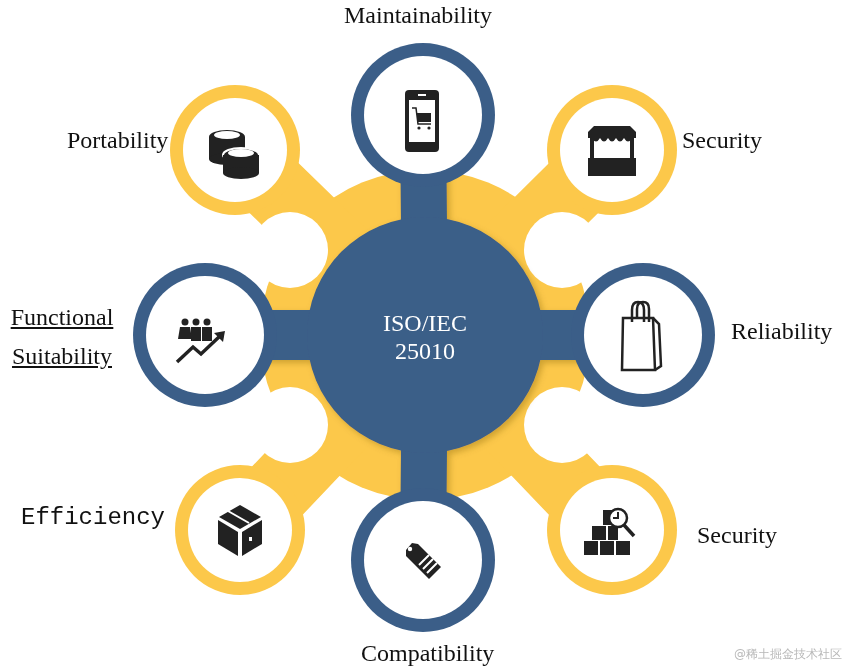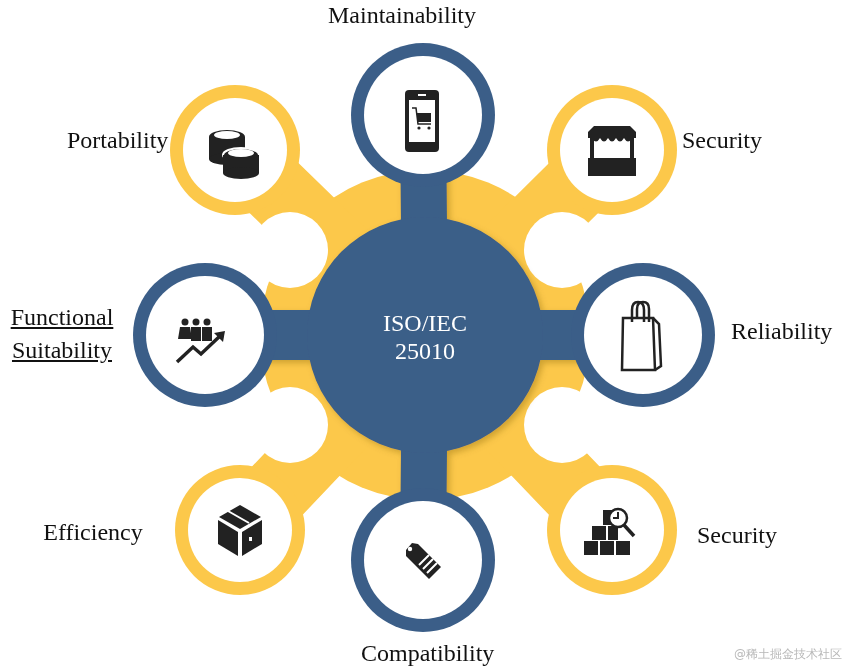--- a/index.html
+++ b/index.html
@@ -154,27 +154,27 @@
       <rect x="616" y="541" width="14" height="14"></rect>
     <rect x="592" y="526" width="14" height="14"></rect>
       <rect x="608" y="526" width="10" height="14"></rect>
     <rect x="603" y="510" width="12" height="15"></rect>
     <circle cx="618" cy="518" r="9" fill="#fff" stroke="#222" stroke-width="2.5"></circle>
     <path d="M624 525 L634 536" stroke="#222" stroke-width="3.5"></path>
     <path d="M613 518 L618 518 L618 512" stroke="#222" stroke-width="2" fill="none"></path>
   </g>
 </svg>
 
-<div class="label" style="left:328px; top:0px;">Maintainability</div>
+<div class="label" style="left:344px; top:0px;">Maintainability</div>
 <div class="label right" style="left:682px; top:125px;">Security</div>
 <div class="label right" style="left:731px; top:316px;">Reliability</div>
 <div class="label right" style="left:697px; top:520px;">Security</div>
 <div class="label" style="left:361px; top:638px;">Compatibility</div>
 <div class="label" style="left:18px; top:499px; width:150px;">
-  <div style="margin-top:18px;">Efficiency</div>
+  <div style="margin-top:3px;font-family:Liberation Mono, monospace;">Efficiency</div>
 </div>
 <div class="label" style="left:0px; top:302px; width:124px;text-decoration:underline;">
   <div>Functional</div>
-  <div style="margin-top:2px;">Suitability</div>
+  <div style="margin-top:8px;">Suitability</div>
 </div>
 <div class="label left" style="left:47px; top:125px;margin-left:20px;">Portability</div>
 
 <div class="watermark">@稀土掘金技术社区</div>
 
 </body></html>

